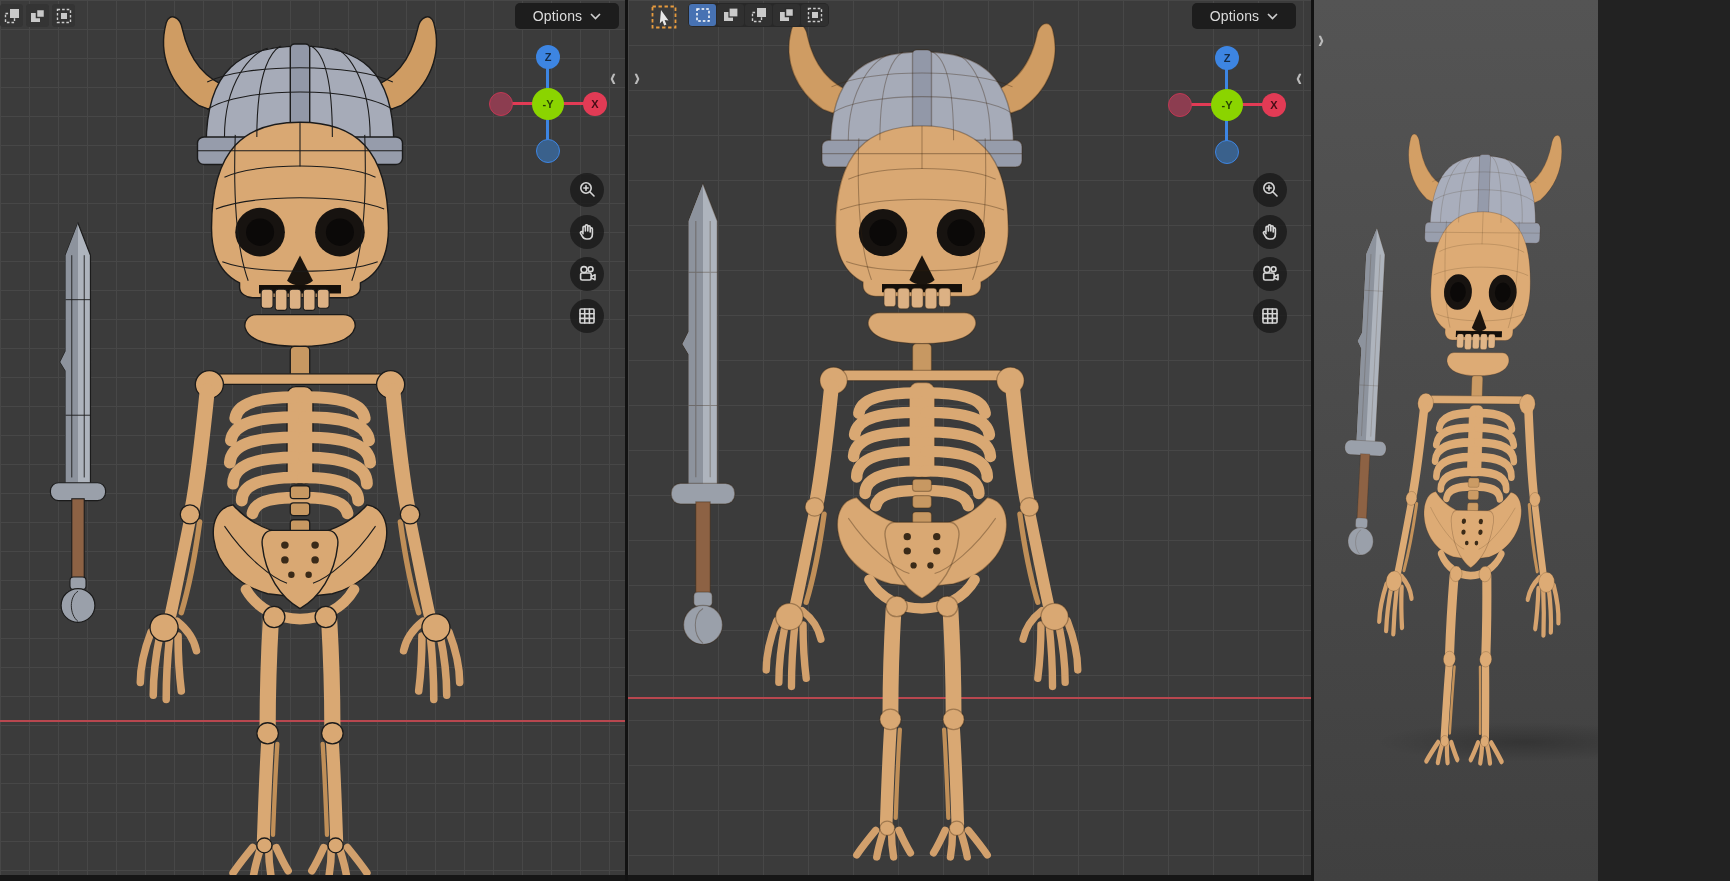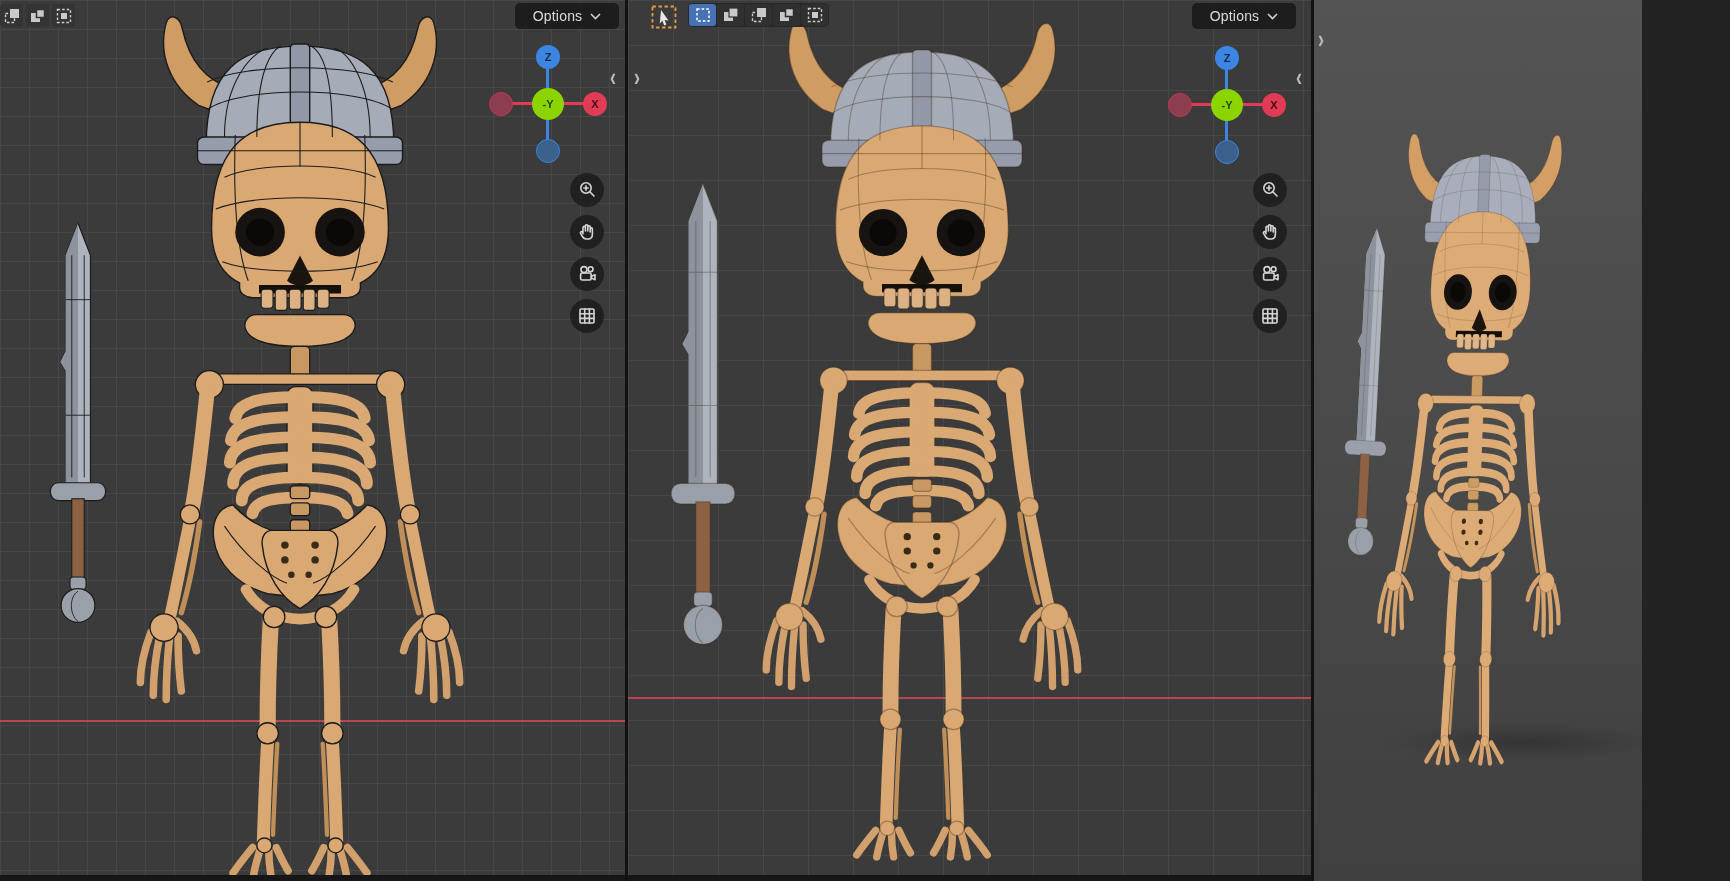--- a/index.html
+++ b/index.html
@@ -1,17 +1,17 @@
 <!DOCTYPE html>
 <html><head>
 <meta charset="utf-8">
 <style>
   html,body{margin:0;padding:0;background:#222;}
   #screen{position:relative;width:1598px;height:881px;overflow:hidden;
-    font-family:"Liberation Sans",sans-serif;background:#8b5cf6;padding-left:44px;}
+    font-family:"Liberation Sans",sans-serif;background:#8b5cf6;}
   .viewport{position:absolute;top:0;bottom:0;overflow:hidden;}
   .grid-bg{background-color:#3b3b3b;
     background-image:linear-gradient(to right,#474747 1px,transparent 1px),
                      linear-gradient(to bottom,#474747 1px,transparent 1px);}
   #vp-left{left:0;width:625px;}
   #vp-left.grid-bg{background-size:29px 29px;}
   #vp-center{left:628px;width:683px;}
   #vp-center.grid-bg{background-size:45px 45px;}
   #vp-right{left:1314px;width:416px;
     background:linear-gradient(#545454,#494949 55%,#404040);}

